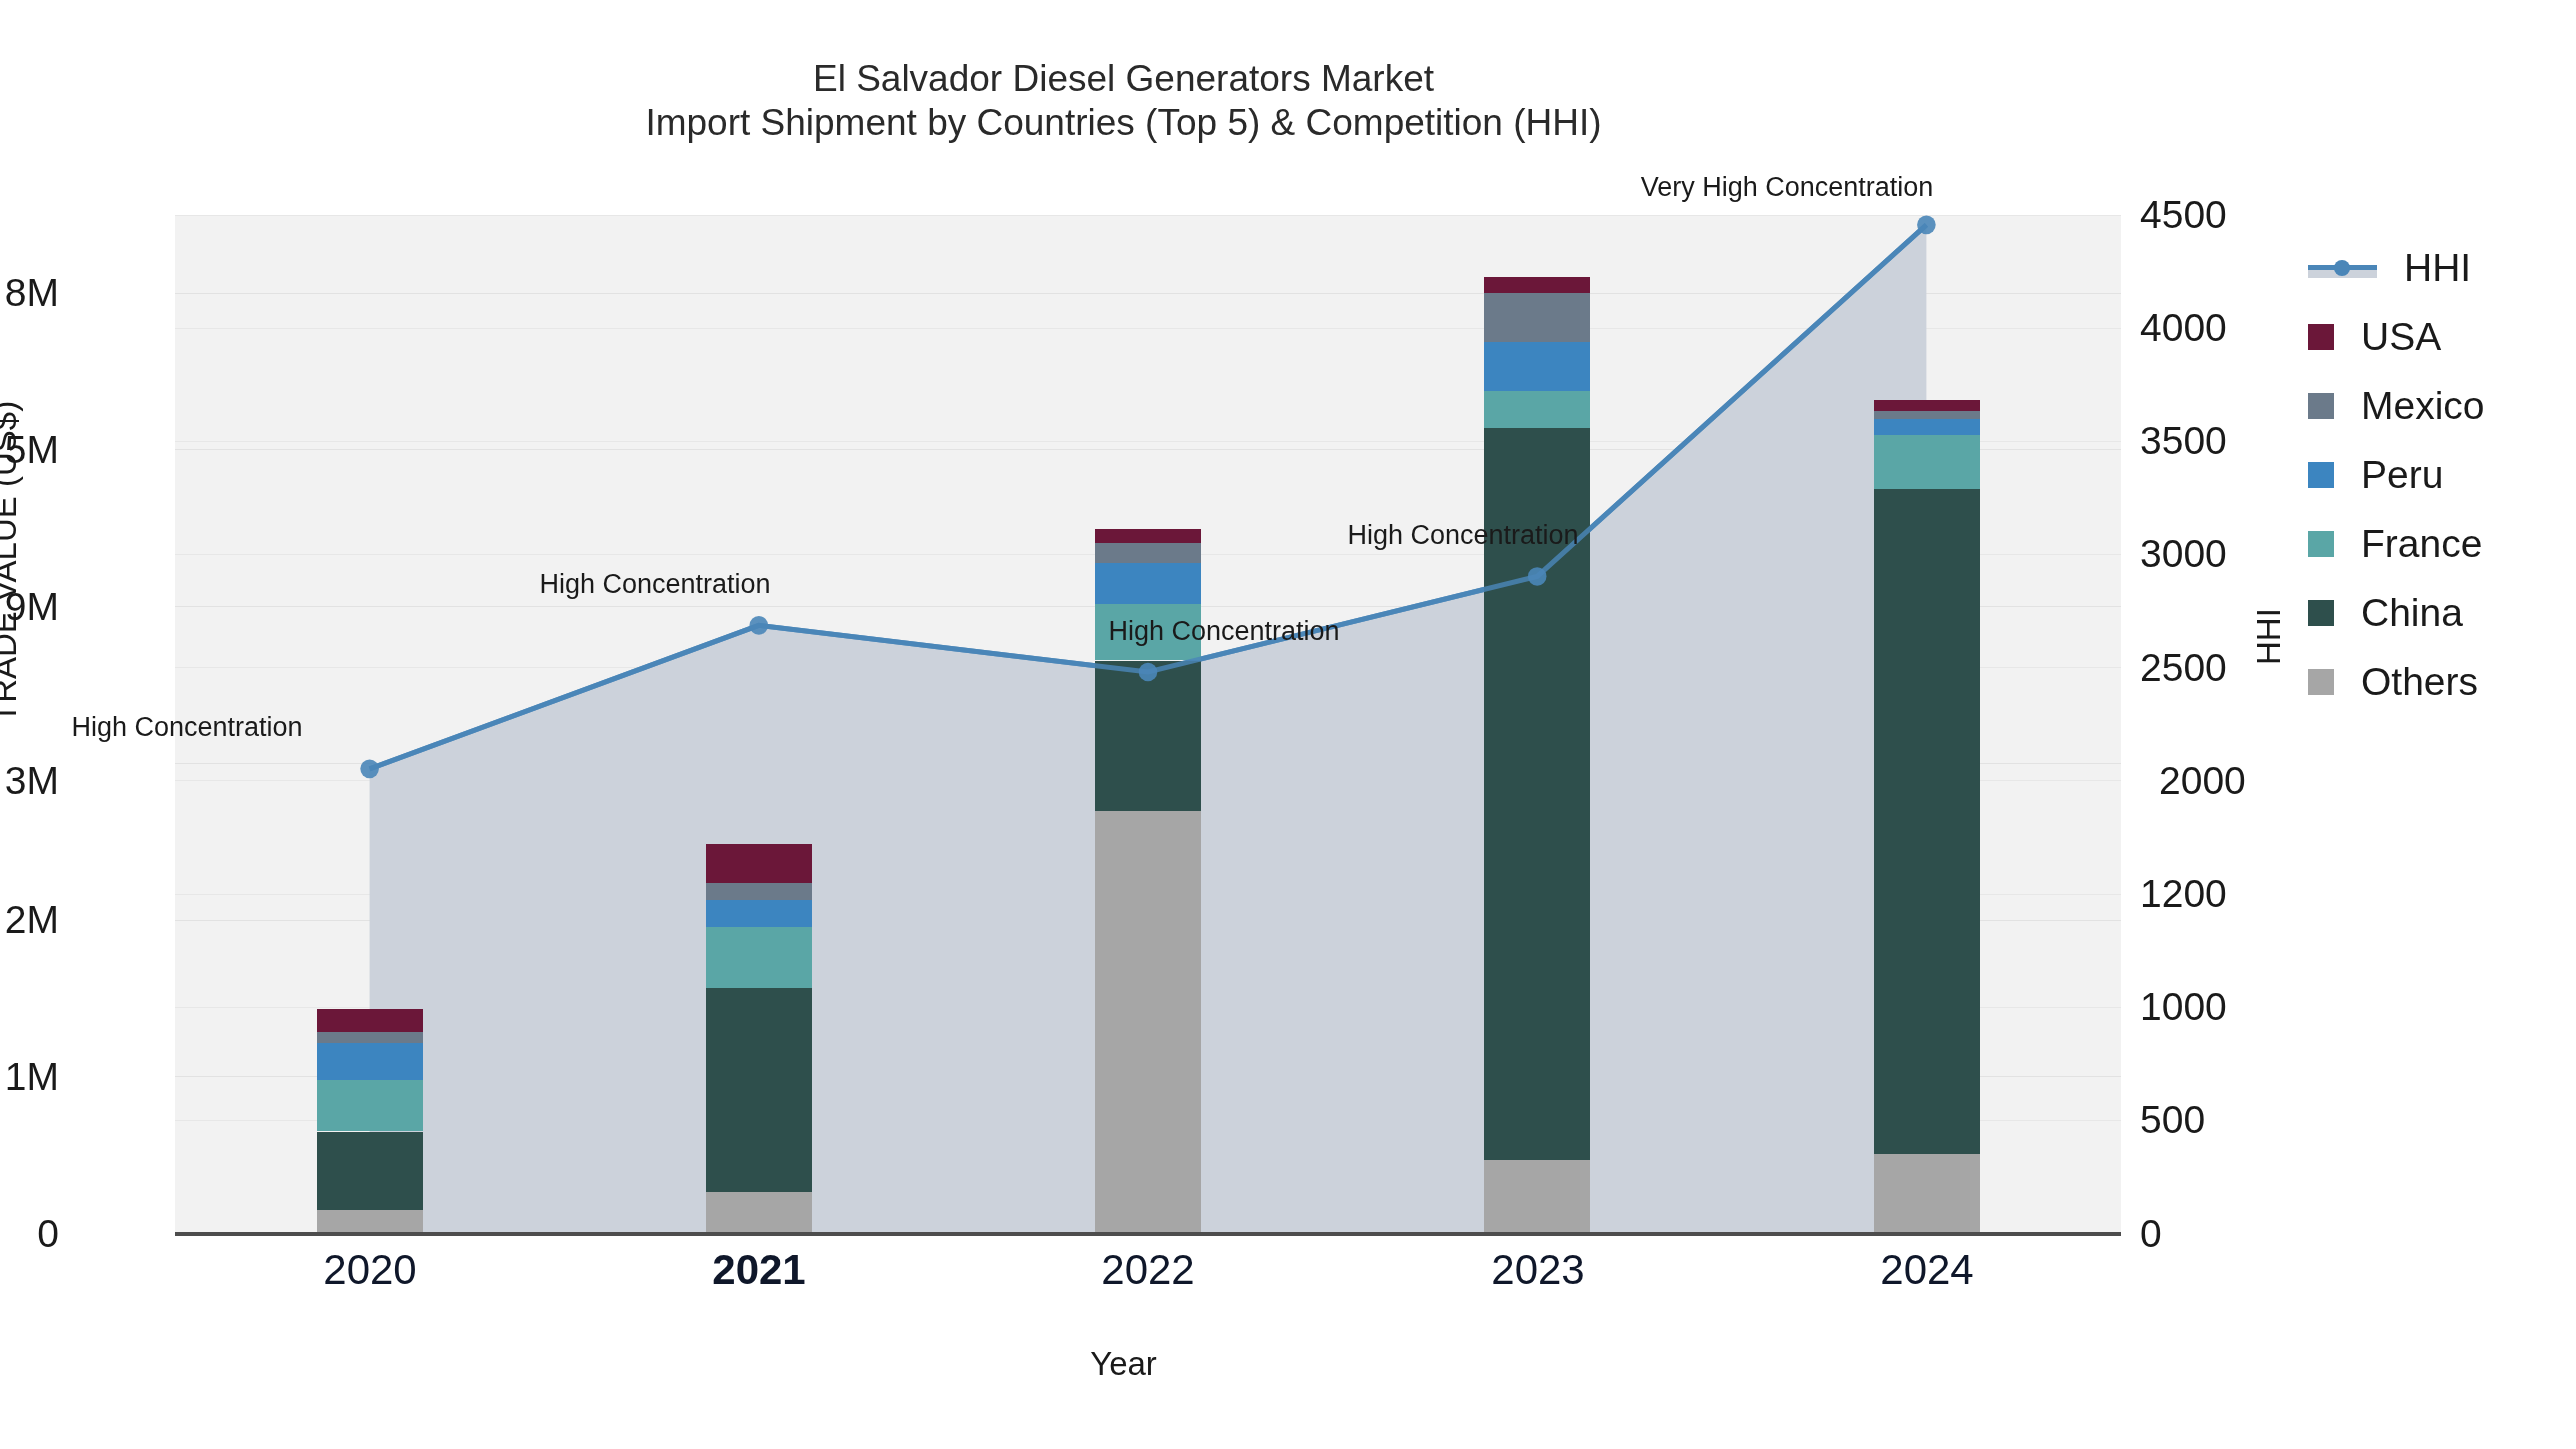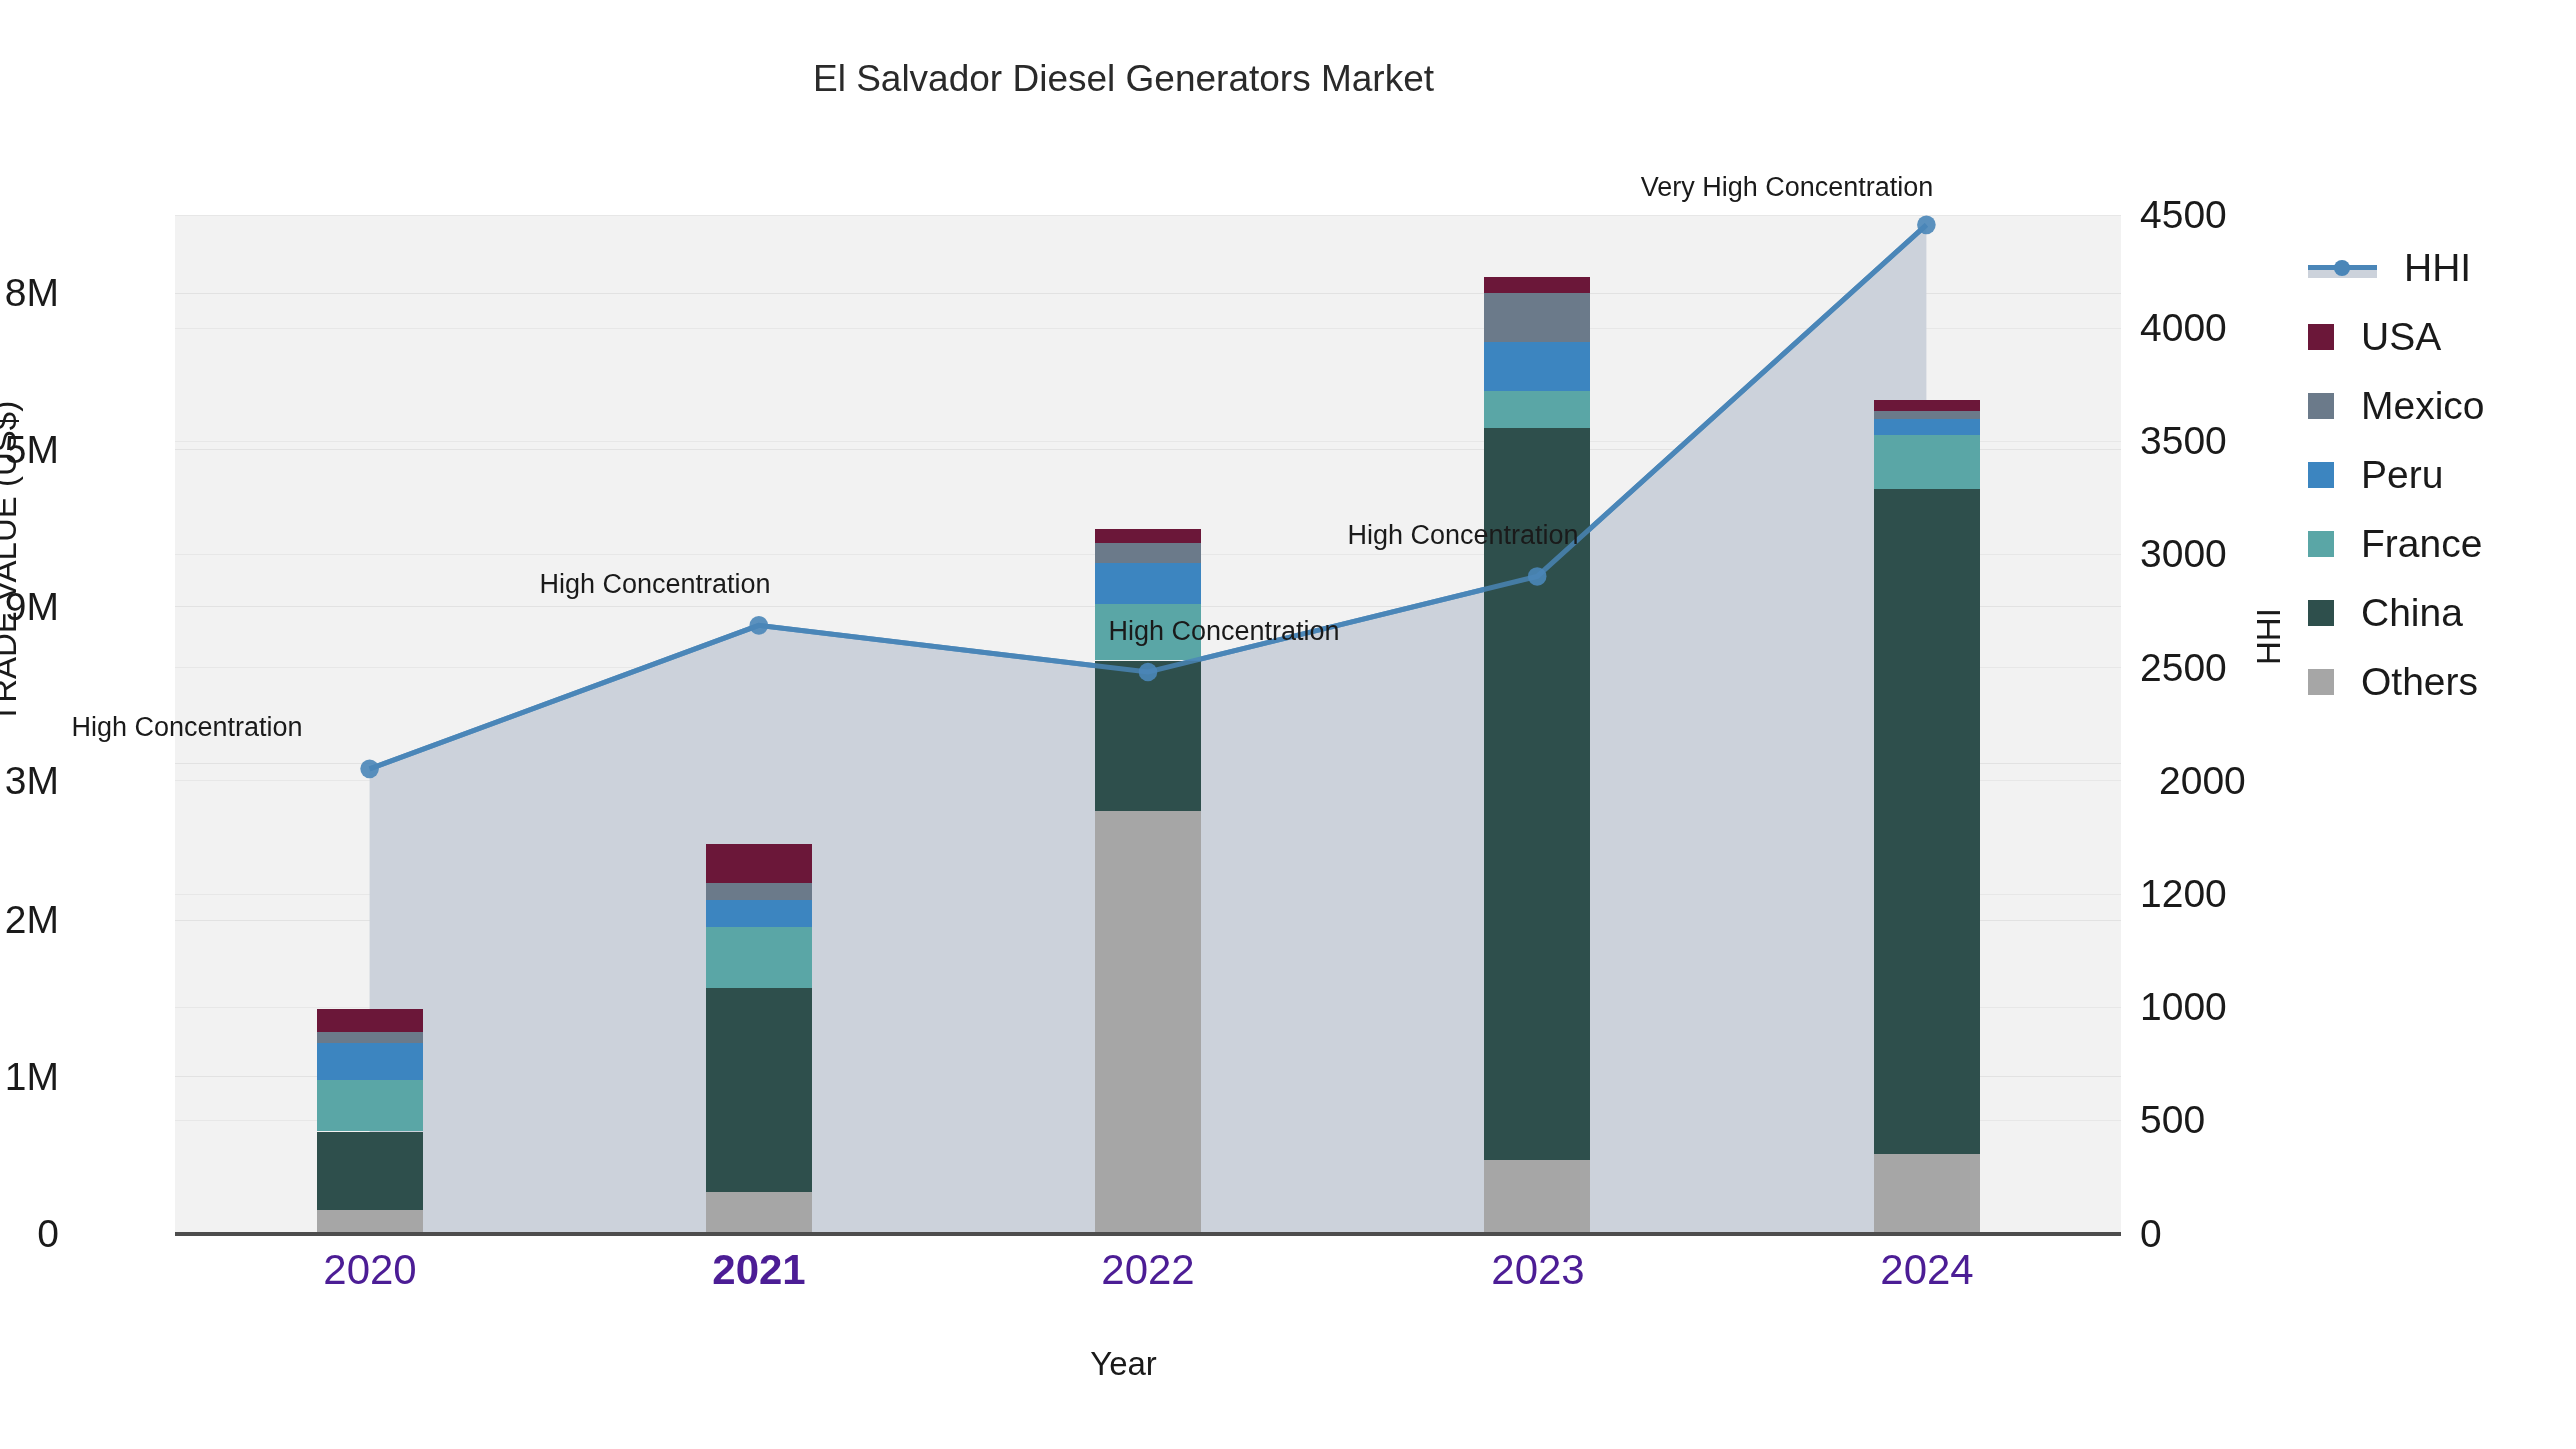--- a/index.html
+++ b/index.html
@@ -37,21 +37,21 @@
     font-size:39px;color:#1a1a1a;transform:translateY(-50%);
     white-space:nowrap;
   }
   .ytick-r{
     position:absolute;left:2140px;width:215px;text-align:left;
     font-size:39px;color:#1a1a1a;transform:translateY(-50%);
     white-space:nowrap;
   }
   .xtick{
     position:absolute;top:1246px;width:243px;text-align:center;
-    font-size:42px;color:#4c1d95;transform:translateX(-50%);
+    font-size:42px;color:#0f172a;transform:translateX(-50%);
   }
   .ylabel-left{
     position:absolute;left:-14.3px;top:723px;
     transform:rotate(-90deg);transform-origin:left top;
     font-size:33px;color:#1a1a1a;white-space:nowrap;
   }
   .ylabel-right{
     position:absolute;left:2250px;top:665px;
     transform:rotate(-90deg);transform-origin:left top;
     font-size:33px;color:#1a1a1a;white-space:nowrap;
@@ -94,20 +94,21 @@
   }
   .legend-label{font-size:39px;color:#1a1a1a;white-space:nowrap;}
 </style>
 </head>
 <body>
 
 <div id="root">
 
   <div class="title-block">
     <span class="title-line">El Salvador Diesel Generators Market</span>
+    <span class="title-line">Import Shipment by Countries (Top 5) &amp; Competition (HHI)</span>
   </div>
 
   <div class="ylabel-left">TRADE VALUE (US$)</div>
   <div class="ylabel-right">HHI</div>
   <div class="xlabel">Year</div>
 
   <div class="plot-area">
     <div class="plot-inner" id="plot-inner">
         <div class="gridline" style="top: -0.7px;"></div>
         <div class="gridline" style="top: 113px;"></div>

